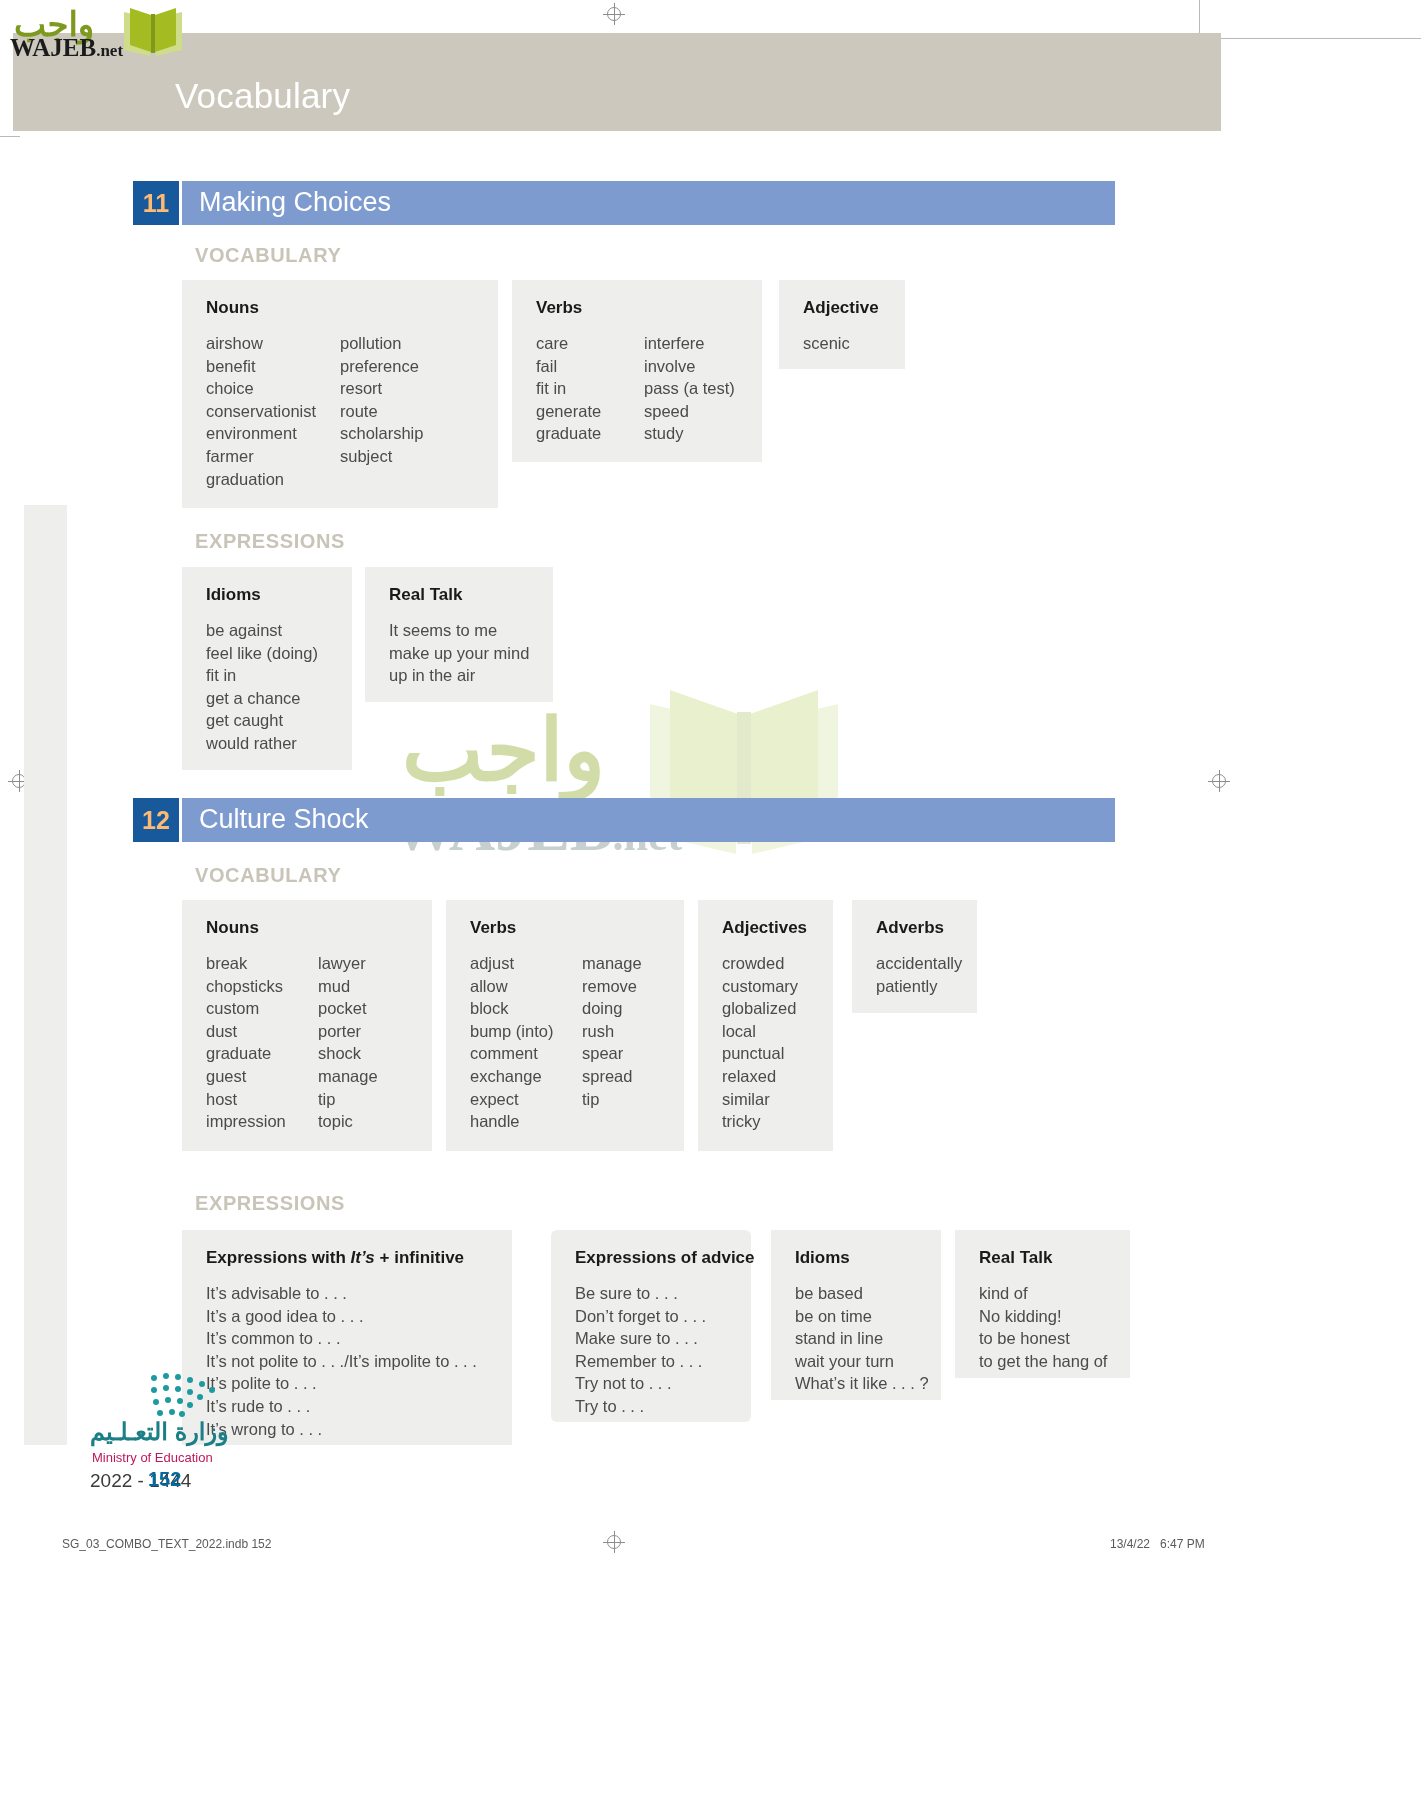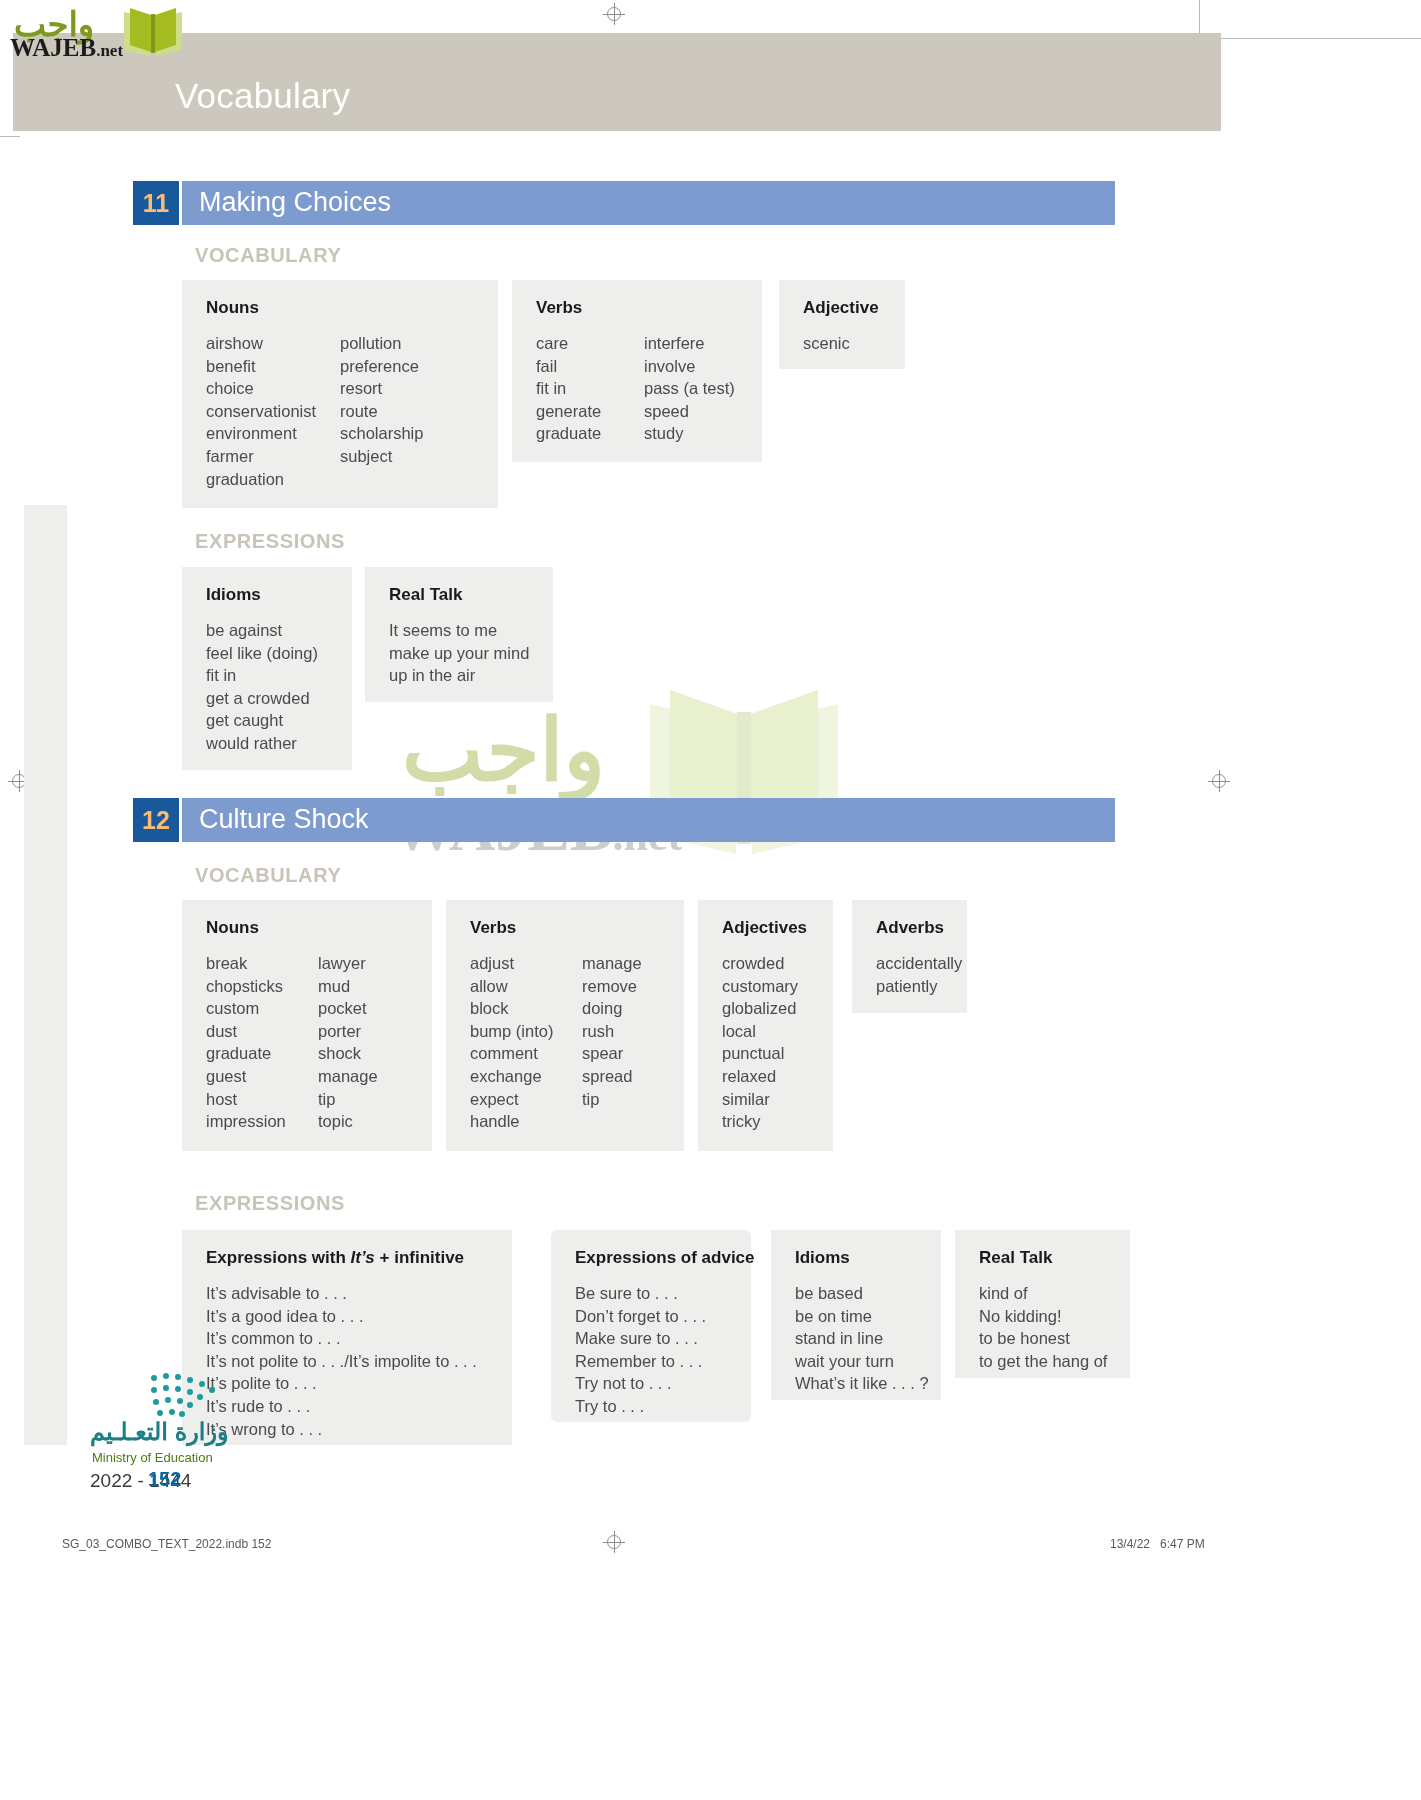--- a/index.html
+++ b/index.html
@@ -123,21 +123,21 @@
 
   
   .moe { position:absolute; left:90px; top:1370px; width:270px; height:120px; }
   .moe-dots { position:absolute; left:58px; top:0; width:80px; height:48px; }
   .moe-ar {
     position:absolute; left:0px; top:48px;
     font-size:24px; font-weight:bold; color:#1c7f86; direction:rtl;
   }
   .moe-en {
     position:absolute; left:2px; top:80px;
-    font-size:13px; color:#4d7c0f;
+    font-size:13px; color:#be185d;
   }
   .moe-year {
     position:absolute; left:0px; top:100px;
     font-size:19px; color:#3b3b3b;
   }
 
   .page-num {
     position:absolute; left:148px; top:1468px;
     font-size:20px; font-weight:bold; color:#0369a1;
   }
@@ -253,21 +253,21 @@
 
   <div class="sec-label" style="left:195px; top:530px;">EXPRESSIONS</div>
 
   <div class="box" style="left:182px; top:567px; width:170px; height:203px;">
     <div class="box-title">Idioms</div>
     <div class="cols">
       <div class="col">
         <div class="word">be against</div>
         <div class="word">feel like (doing)</div>
         <div class="word">fit in</div>
-        <div class="word">get a crowded</div>
+        <div class="word">get a chance</div>
         <div class="word">get caught</div>
         <div class="word">would rather</div>
       </div>
     </div>
   </div>
 
   <div class="box" style="left:365px; top:567px; width:188px; height:135px;">
     <div class="box-title">Real Talk</div>
     <div class="cols">
       <div class="col">
@@ -358,21 +358,21 @@
         <div class="word">globalized</div>
         <div class="word">local</div>
         <div class="word">punctual</div>
         <div class="word">relaxed</div>
         <div class="word">similar</div>
         <div class="word">tricky</div>
       </div>
     </div>
   </div>
 
-  <div class="box" style="left:852px; top:900px; width:115px; height:113px;">
+  <div class="box" style="left:852px; top:900px; width:125px; height:113px;">
     <div class="box-title">Adverbs</div>
     <div class="cols">
       <div class="col">
         <div class="word">accidentally</div>
         <div class="word">patiently</div>
       </div>
     </div>
   </div>
 
   <div class="sec-label" style="left:195px; top:1192px;">EXPRESSIONS</div>

